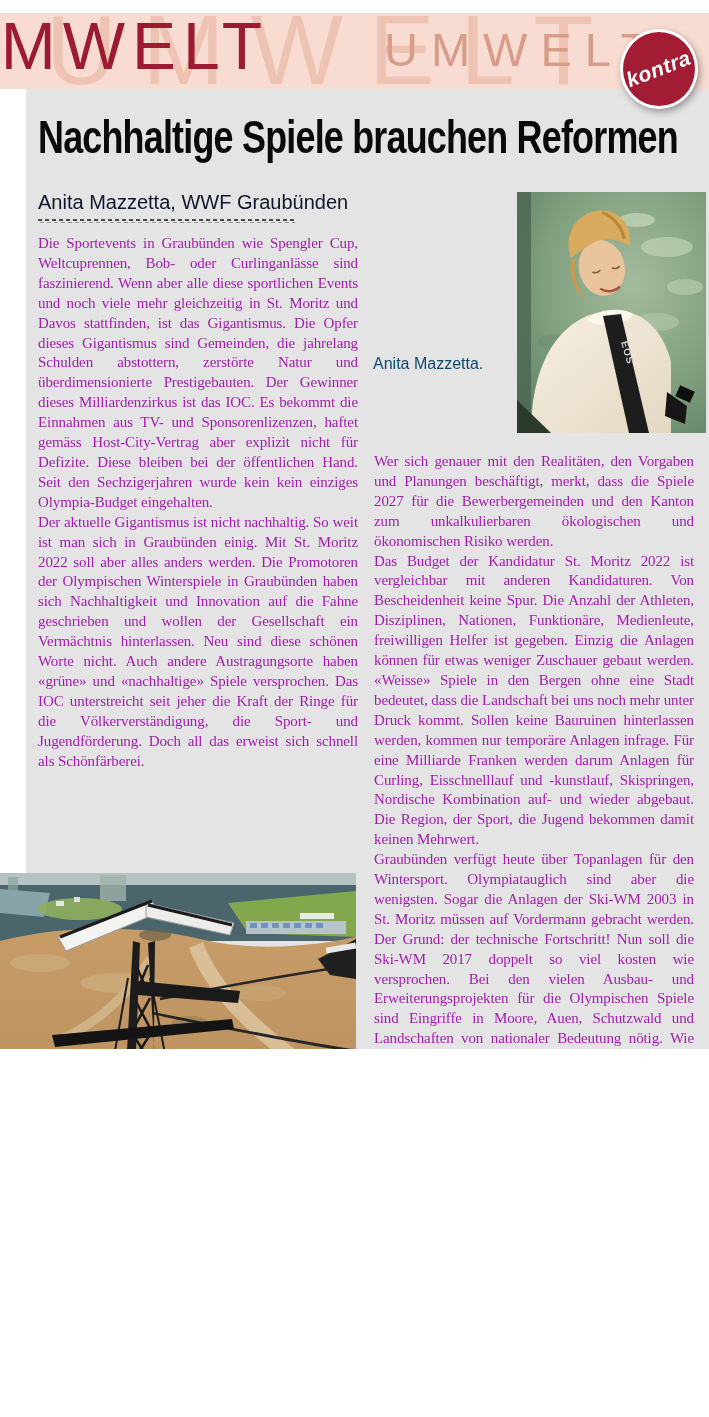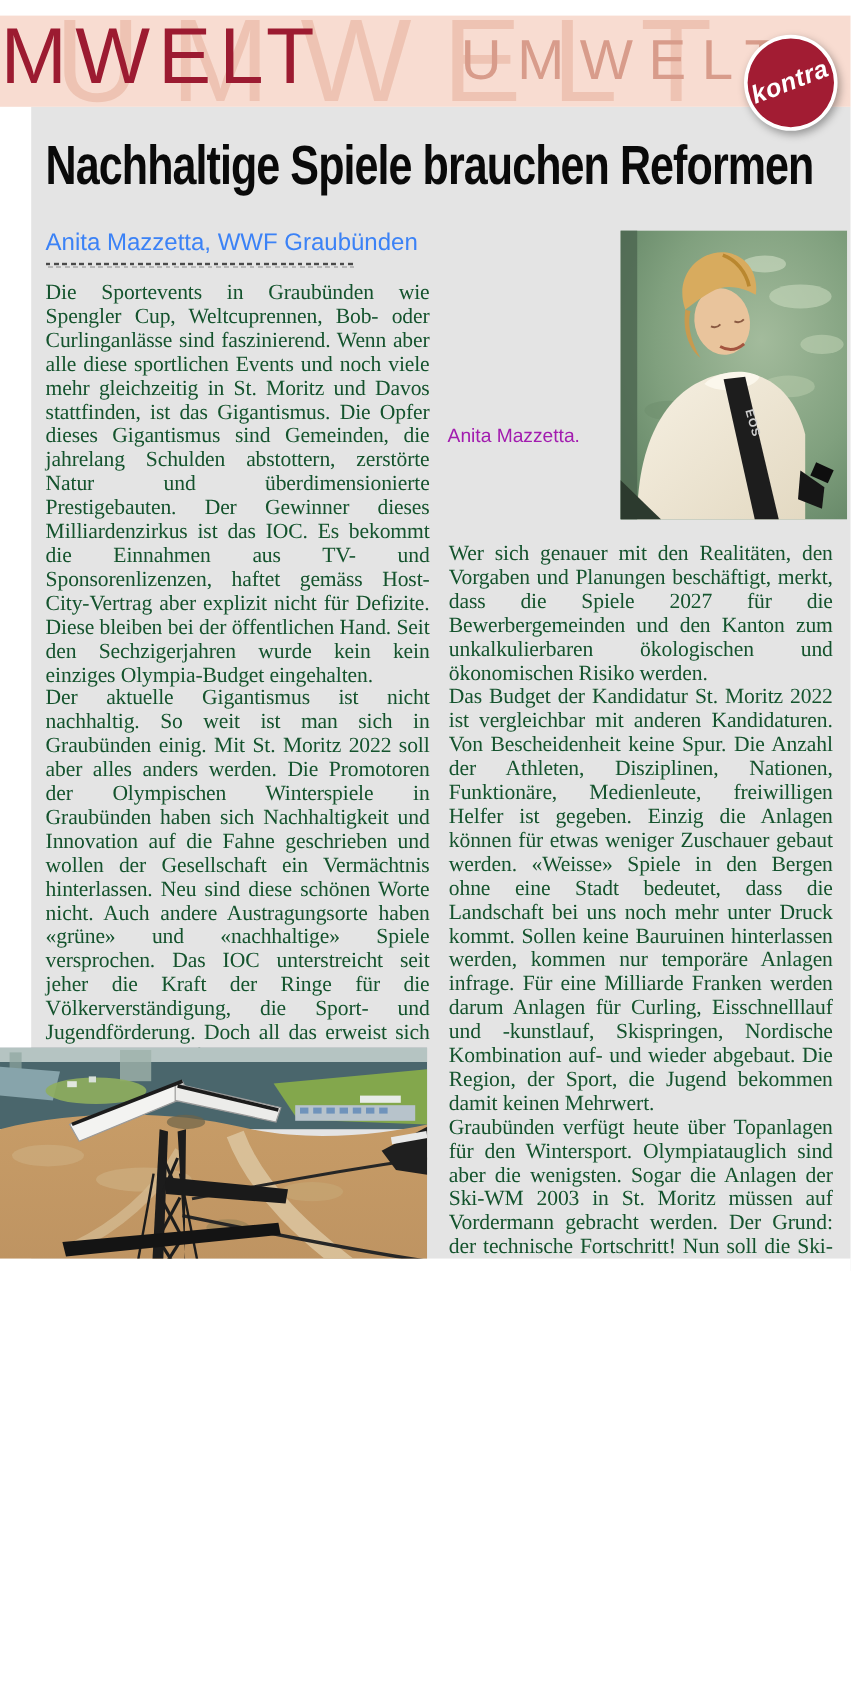--- a/index.html
+++ b/index.html
@@ -22,36 +22,36 @@
       transform:rotate(-21deg);letter-spacing:.5px;}
 
   
   .panel{position:absolute;left:26px;top:89px;width:683px;height:1308px;
       background:#e4e4e4;border-radius:0 0 18px 18px;z-index:0;}
 
   .title{position:absolute;left:38px;top:110px;z-index:2;
       font-size:46px;font-weight:bold;color:#0a0a0a;letter-spacing:-1px;
       transform:scaleX(.78);transform-origin:left top;white-space:nowrap;}
   .author{position:absolute;left:38px;top:191px;z-index:2;
-      font-size:20px;color:#3b82f6;}
+      font-size:20px;color:#0f172a;}
   .dashrule{position:absolute;left:38px;top:219px;width:257px;height:4px;z-index:2;
       background-image:
         repeating-linear-gradient(90deg,#4a4a4a 0 4px,transparent 4px 7px),
         repeating-linear-gradient(90deg,#9a9a9a 0 4px,transparent 4px 7px);
       background-size:100% 2px,100% 1px;background-position:0 0,2px 100%;
       background-repeat:no-repeat;}
 
   .col{position:absolute;z-index:2;font-family:"Liberation Serif",serif;
-      font-size:18px;line-height:19.9px;color:#14532d;text-align:justify;
+      font-size:15px;line-height:19.9px;color:#a21caf;text-align:justify;
       letter-spacing:-0.1px;}
   .col p{margin:0;}
   .col-left{left:38px;top:234px;width:320px;}
   .col-right{left:374px;top:452px;width:320px;}
 
-  .caption{position:absolute;z-index:2;color:#a21caf;}
+  .caption{position:absolute;z-index:2;color:#0c4a6e;}
   .caption-portrait{left:373px;top:355px;font-size:16px;}
   .caption-ski{left:3px;top:1371px;font-size:16.5px;}
 
   .photo{position:absolute;z-index:2;display:block;}
   .photo-portrait{left:517px;top:192px;}
   .photo-ski{left:0;top:873px;z-index:3;}
 </style>
 </head>
 <body>
 

